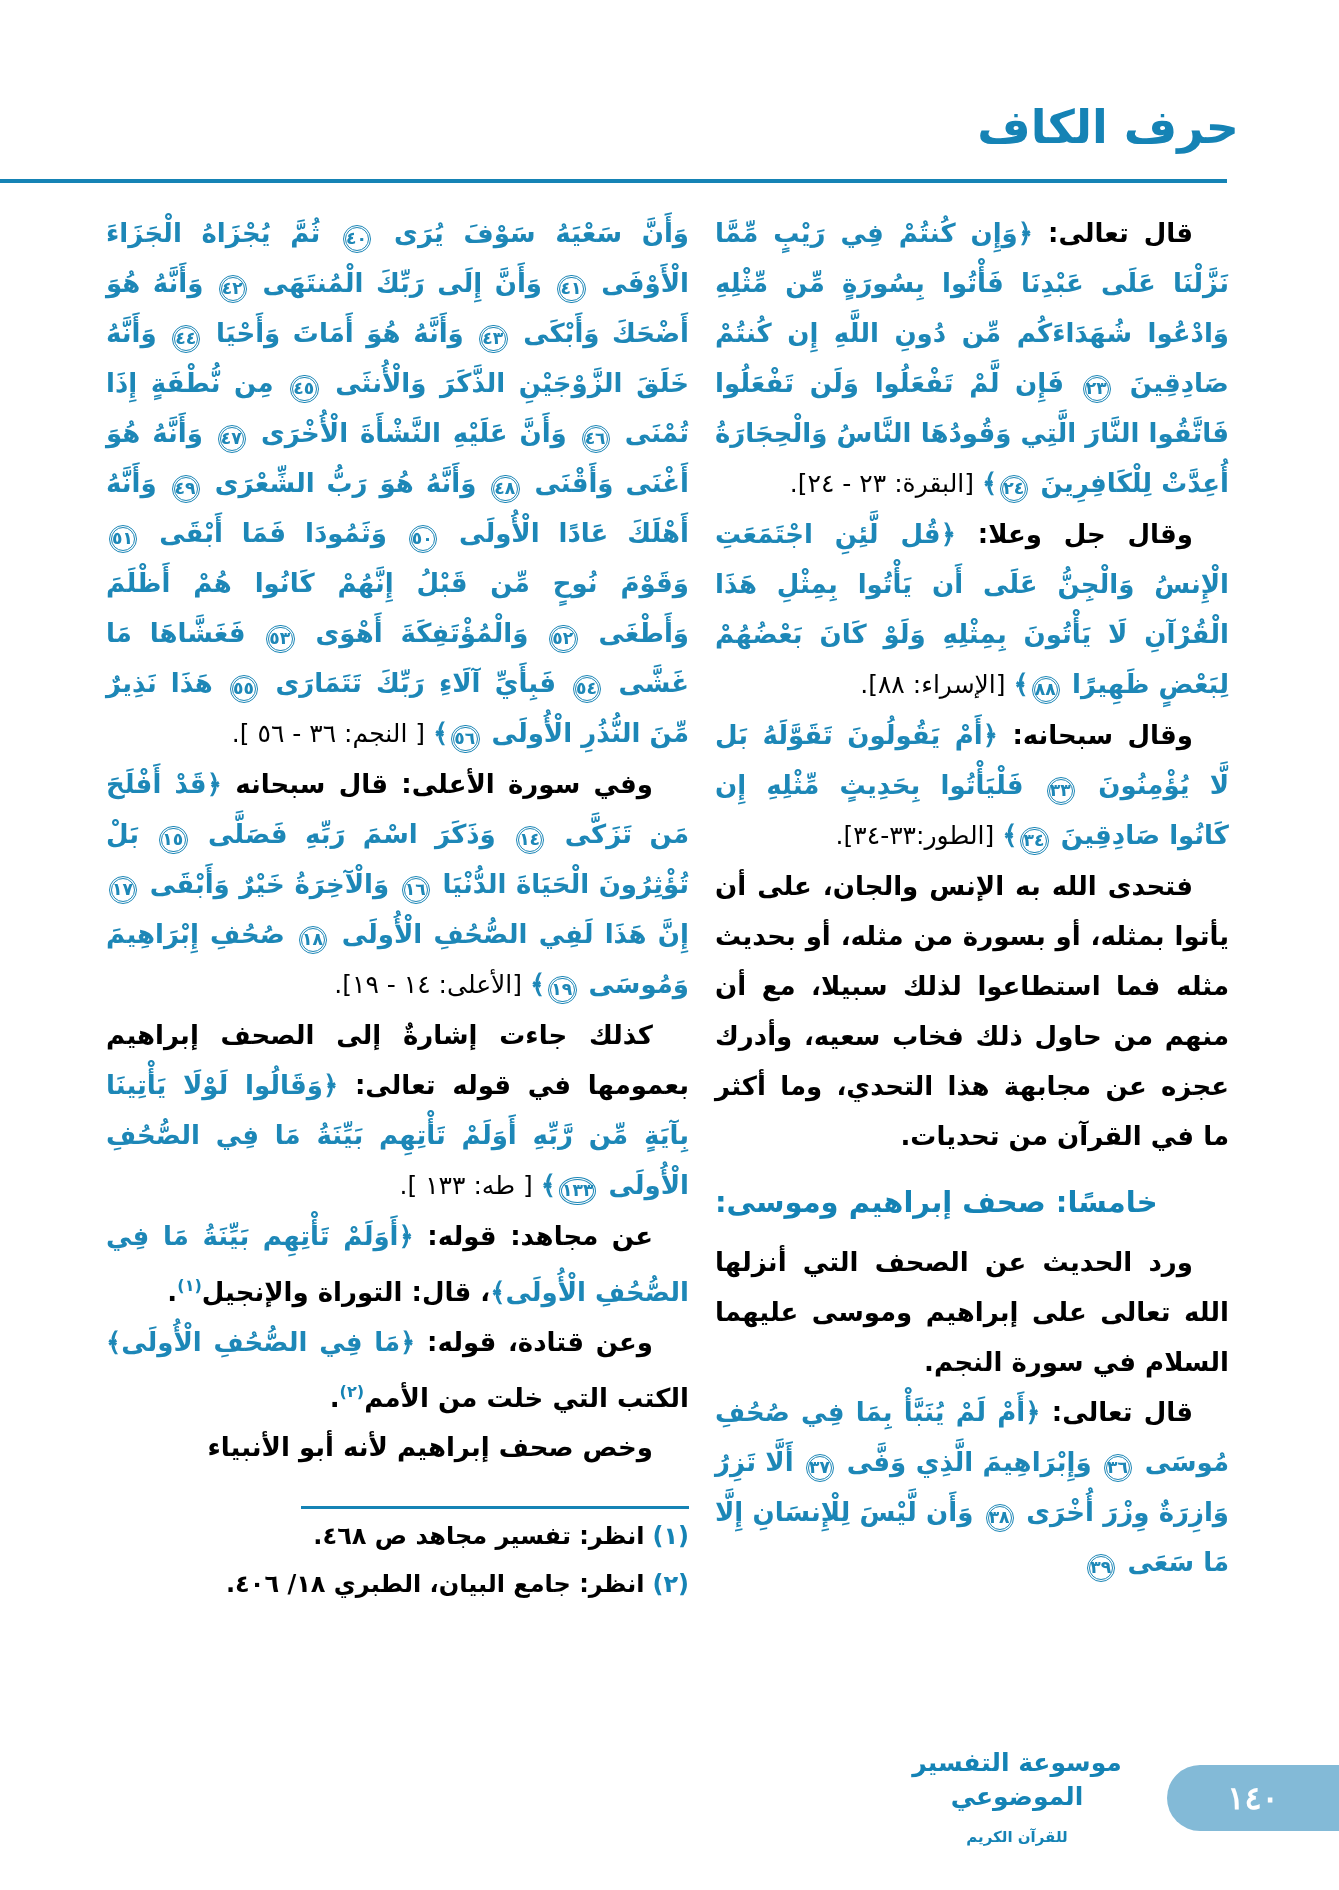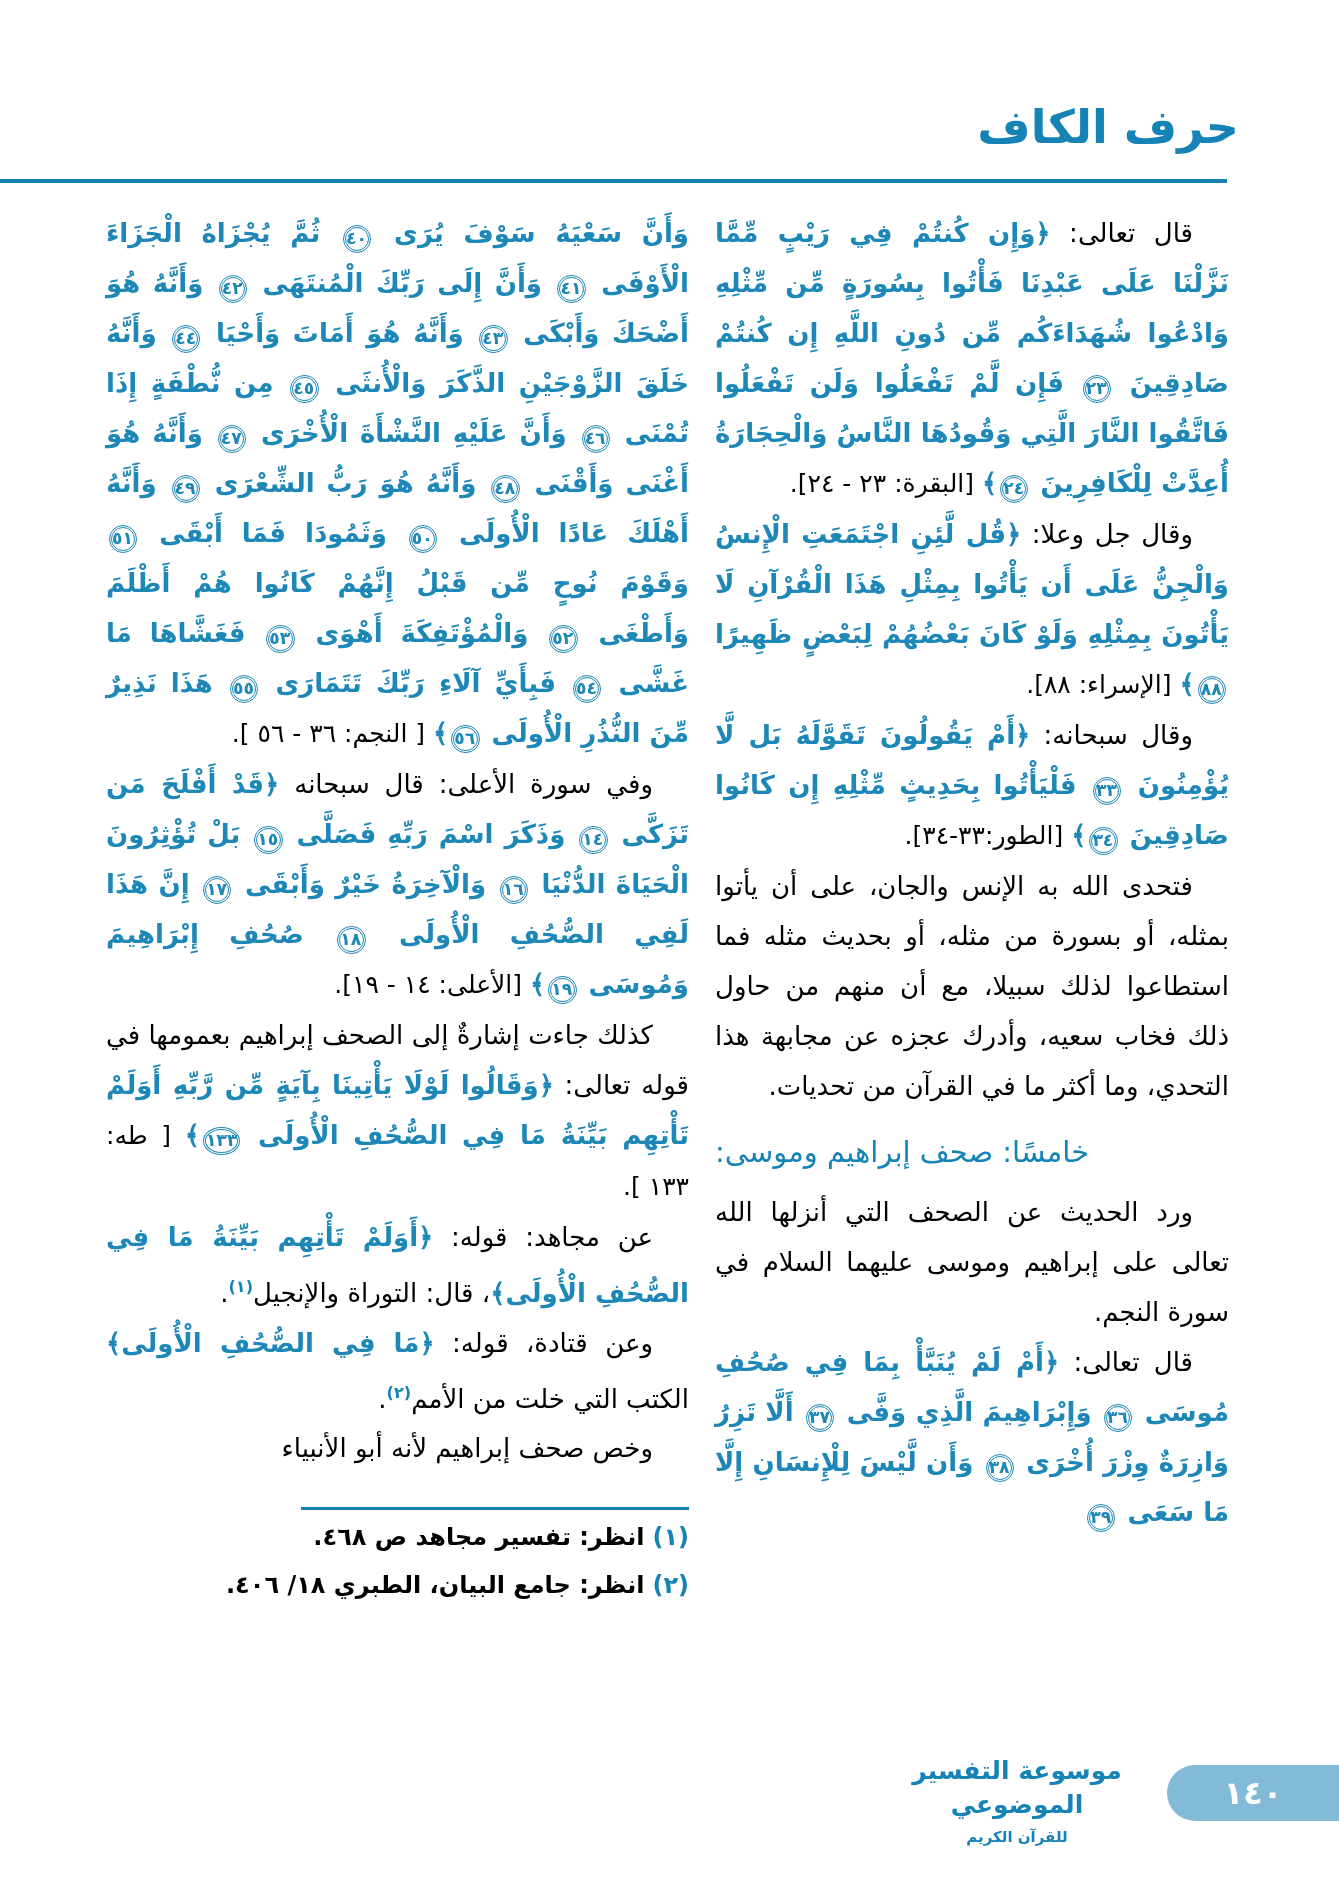--- a/index.html
+++ b/index.html
@@ -33,21 +33,21 @@
   .col-left{width:583px}
   .para{
     margin:0;text-align:justify;text-indent:36px;
     font-size:26px;line-height:50px;color:var(--ink);
   }
   .para.noindent{text-indent:0}
   .para.heading{
     color:var(--accent);font-weight:700;text-indent:12px;
     font-size:29px;margin:16px 0 10px;text-align:left;
   }
-  .seg-intro,.seg-text{font-weight:400}
+  .seg-intro,.seg-text{font-weight:700}
   .seg-quran{color:var(--quran);font-weight:700}
   .seg-cite{font-weight:400;font-size:25px}
   .ayah{
     display:inline-block;min-width:1.3em;height:1.3em;line-height:1.22em;
     text-align:left;border:3px double currentColor;border-radius:50%;
     font-size:0.66em;margin:0 3px;vertical-align:-0.12em;font-weight:700;
     text-indent:0;
   }
   .footref{
     color:var(--accent);font-weight:700;font-size:0.62em;
@@ -59,25 +59,25 @@
     margin:6px 0 0;font-size:24px;line-height:42px;font-weight:700;
     text-align:right;color:var(--ink);
   }
   .fn-marker{color:var(--accent);font-weight:700;margin-left:8px}
   
   .logo{
     position:absolute;bottom:44px;right:204px;width:236px;
     text-align:center;color:var(--accent);
   }
   .logo-line1{font-size:25px;font-weight:700;line-height:34px}
-  .logo-line2{font-size:15px;font-weight:700;margin-top:6px}
+  .logo-line2{font-size:15px;font-weight:700;margin-top:14px}
   .badge{
-    position:absolute;right:0;top:1765px;width:172px;height:56px;
+    position:absolute;right:0;top:1765px;width:172px;height:66px;
     background:var(--badge);border-radius:33px 0 0 33px;
-    display:flex;align-items:center;justify-content:center;
+    display:flex;align-items:center;justify-content:center;font-family:Liberation Serif, serif;
   }
   .badge .num{color:#ffffff;font-size:32px;font-weight:700;letter-spacing:6px}
 </style>
 </head>
 <body>
 
 <div class="header-title">حرف الكاف</div>
 <div class="header-rule"></div>
 
 <div class="columns">

